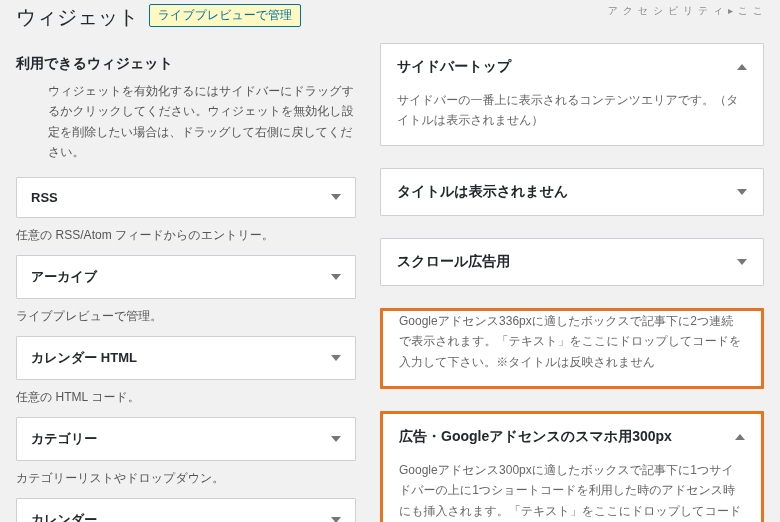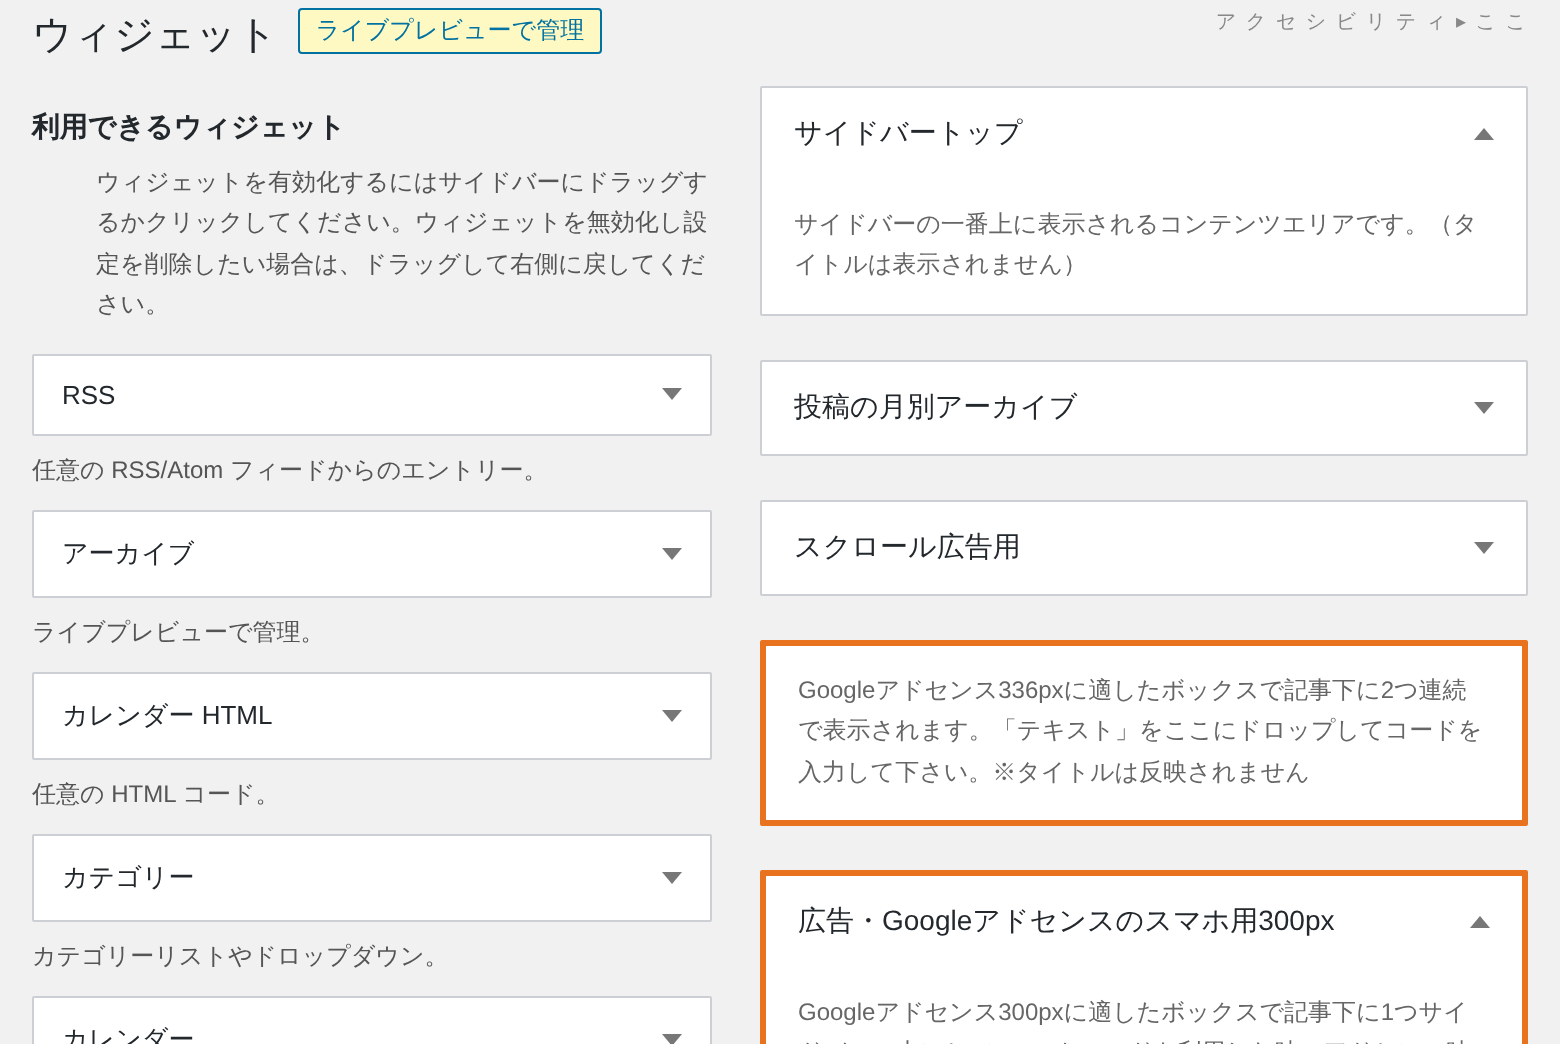--- a/index.html
+++ b/index.html
@@ -73,30 +73,29 @@
     border-radius: 1px;
     margin-bottom: 8px;
   }
   .widget-head, .area-head {
     display: flex;
     align-items: center;
     justify-content: space-between;
     padding: 12px 14px;
     cursor: pointer;
     font-size: 13px;
-    font-weight: 400;
+    font-weight: 700;
     color: #23282d;
   }
   .area-head { padding: 14px 16px; font-size: 14px; }
   .area-box.expanded .area-body {
     padding: 0 16px 14px 16px;
     font-size: 12px;
     color: #666;
     line-height: 1.7;
-    margin-top: 12px;
   }
   .area-box.highlight { border: 3px solid #e8721e; }
 
   .tri, .tri-up {
     width: 0; height: 0;
     border-left: 5px solid transparent;
     border-right: 5px solid transparent;
   }
   .tri     { border-top: 6px solid #777; }
   .tri-up  { border-bottom: 6px solid #777; }
@@ -159,21 +158,21 @@
         <div class="area-box expanded">
           <div class="area-head">
             <span>サイドバートップ</span>
             <span class="tri-up"></span>
           </div>
           <div class="area-body">サイドバーの一番上に表示されるコンテンツエリアです。（タイトルは表示されません）</div>
         </div>
         <div style="height: 14px;"></div>
         <div class="area-box">
           <div class="area-head">
-            <span>投稿の月別アーカイブ</span>
+            <span>タイトルは表示されません</span>
             <span class="tri"></span>
           </div>
         </div>
         <div style="height: 14px;"></div>
         <div class="area-box">
           <div class="area-head">
             <span>スクロール広告用</span>
             <span class="tri"></span>
           </div>
         </div>

